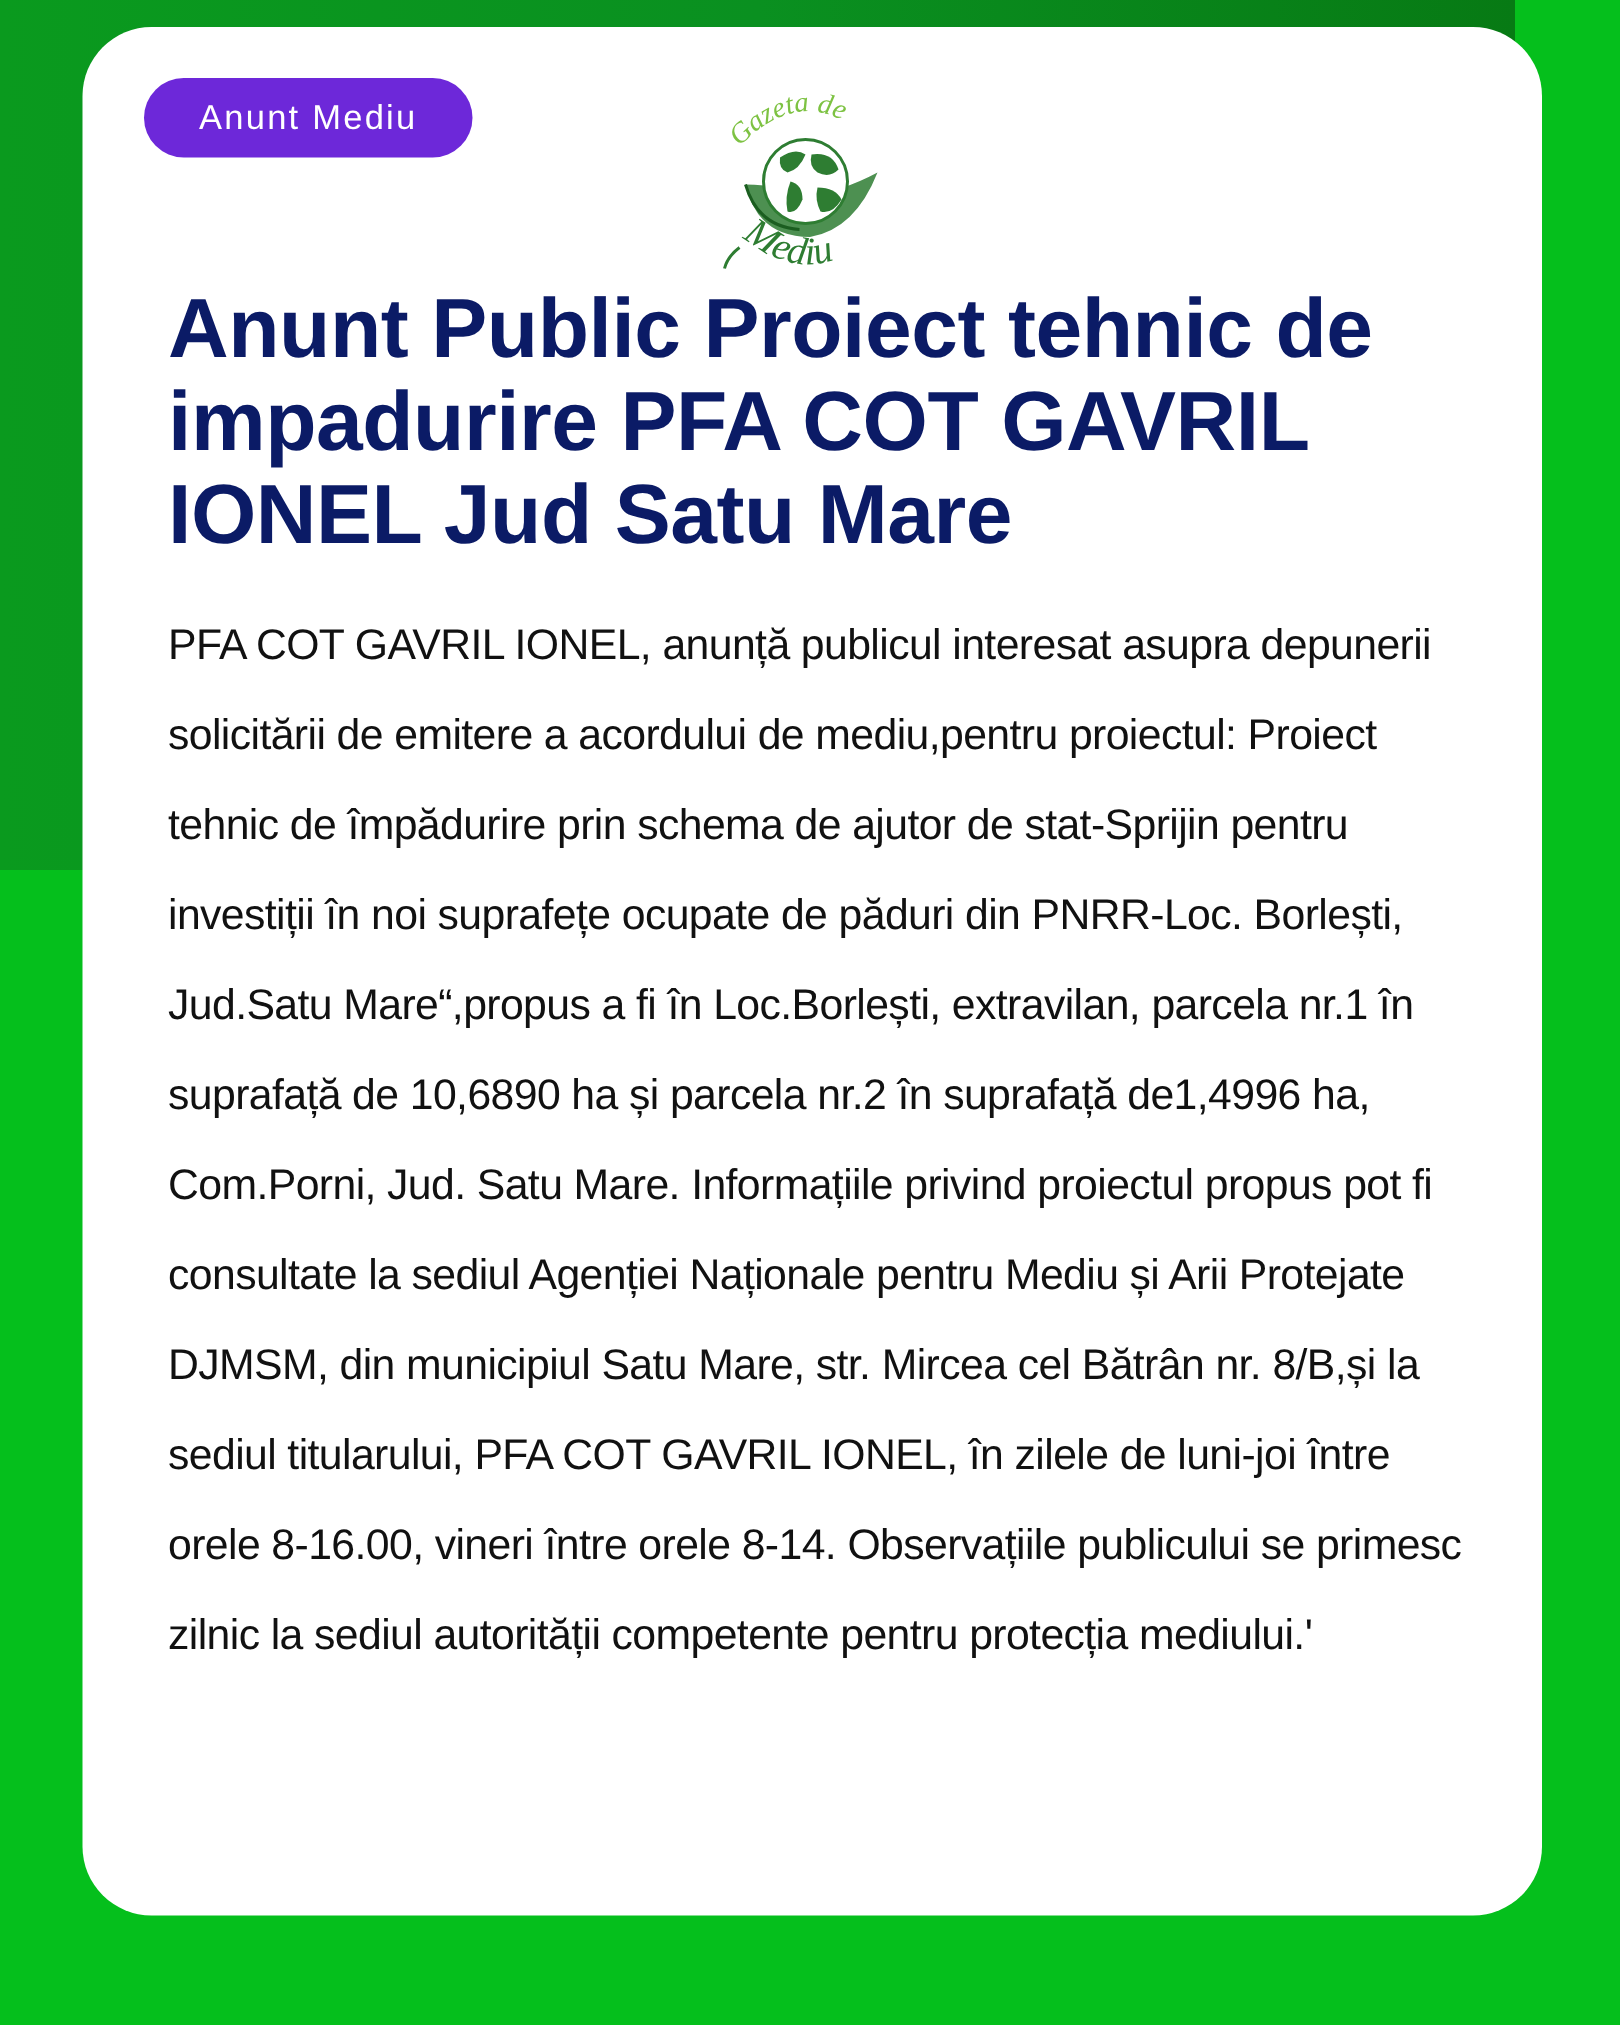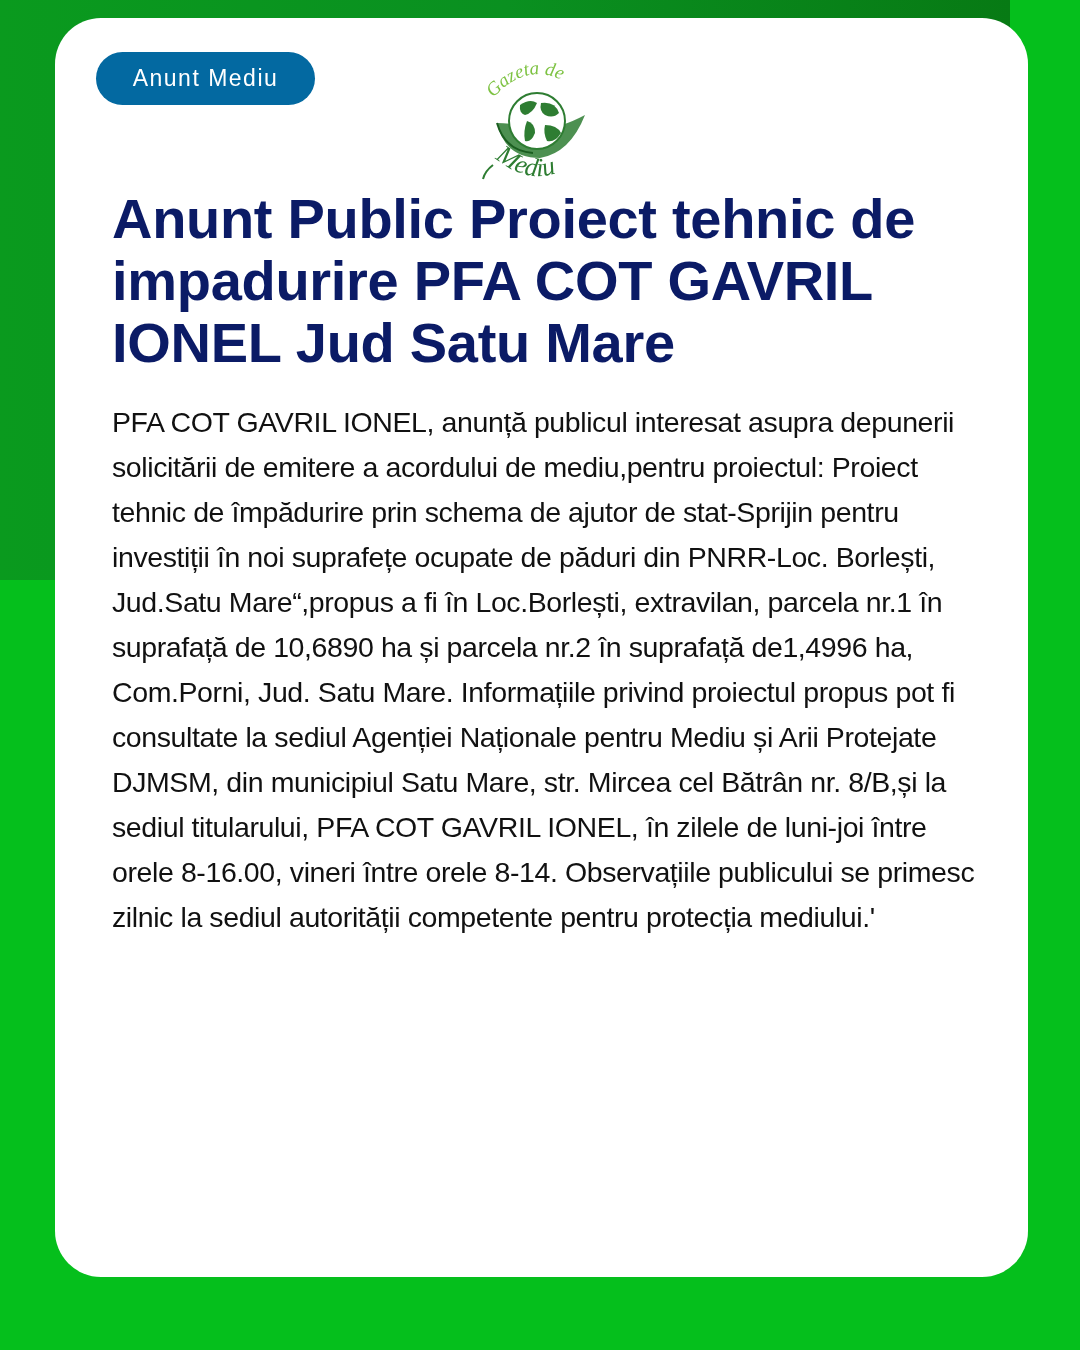--- a/index.html
+++ b/index.html
@@ -11,35 +11,35 @@
   .bg-dark {
     position: absolute; left: 0; top: 0; width: 1010px; height: 580px;
     background: linear-gradient(90deg, #0a9a1e 0%, #0a9020 50%, #077a14 100%);
   }
   .card {
     position: absolute; left: 55px; top: 18px; width: 973px; height: 1259px;
     background: #ffffff; border-radius: 46px;
   }
   .badge {
     position: absolute; left: 41px; top: 34px; width: 219px; height: 53px;
-    border-radius: 27px; background: #0369a1; color: #ffffff;
+    border-radius: 27px; background: #6d28d9; color: #ffffff;
     display: flex; align-items: center; justify-content: center;
     font-size: 23px; letter-spacing: 1.5px;
   }
   .logo {
     position: absolute; left: 420px; top: 35px; width: 120px; height: 140px;
   }
   .title {
     position: absolute; left: 57px; top: 170px; width: 880px;
     margin: 0; color: #0b1b66; font-weight: bold;
     font-size: 56px; line-height: 62px; letter-spacing: -0.3px;
   }
   .body-text {
     position: absolute; left: 57px; top: 382px; width: 870px;
-    margin: 0; color: #111111; font-size: 28.5px; line-height: 45px;
+    margin: 0; color: #111111; font-size: 28.5px; line-height: 60px;
     letter-spacing: -0.4px;
   }
 </style>
 </head>
 <body>
 
 <div class="bg-dark"></div>
 
 <div class="card">
   <div class="badge">

